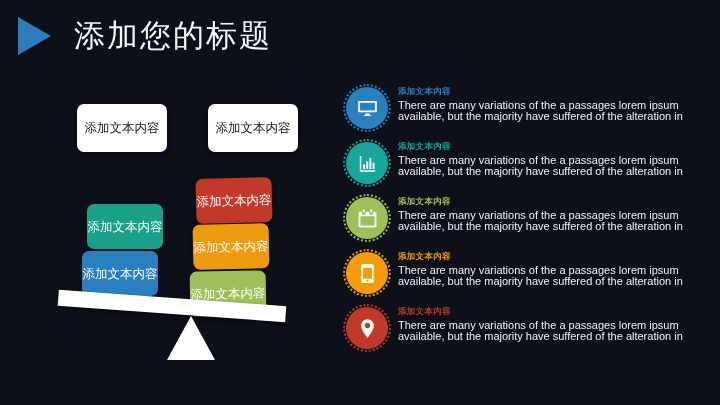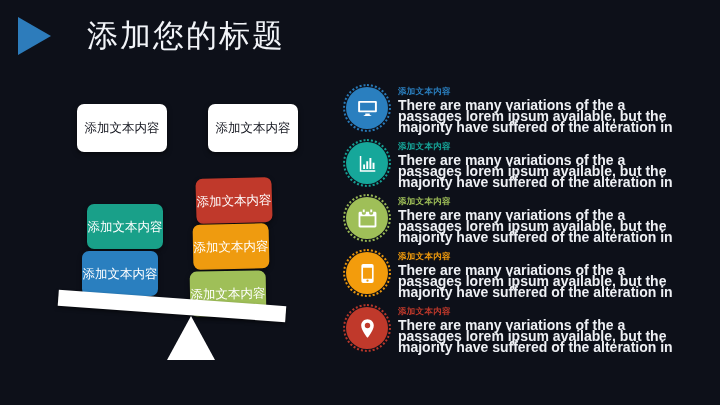--- a/index.html
+++ b/index.html
@@ -20,21 +20,21 @@
     align-items:center;
   }
   .play-triangle {
     margin-left:18px;
     width:0; height:0;
     border-top:19px solid transparent;
     border-bottom:19px solid transparent;
     border-left:33px solid #2d7cbb;
   }
   .page-title {
-    margin-left:36px;
+    margin-left:23px;
     color:#f2f4f8;
     font-size:31px;
     letter-spacing:2px;
     font-weight:400;
     white-space:nowrap;
   }
 
   
   .diagram {
     position:absolute;
@@ -133,23 +133,22 @@
     width:290px;
   }
   .item-head {
     font-size:8.5px;
     font-weight:bold;
     letter-spacing:0.3px;
     margin-bottom:2px;
   }
   .item-body {
     color:#eef0f4;
-    font-size:14px;
+    font-size:11px;
     line-height:11px;
-    font-weight:bold;
   }
 </style>
 </head>
 <body>
 
 <div class="header">
   <div class="play-triangle"></div>
   <div class="page-title">添加您的标题</div>
 </div>
 

